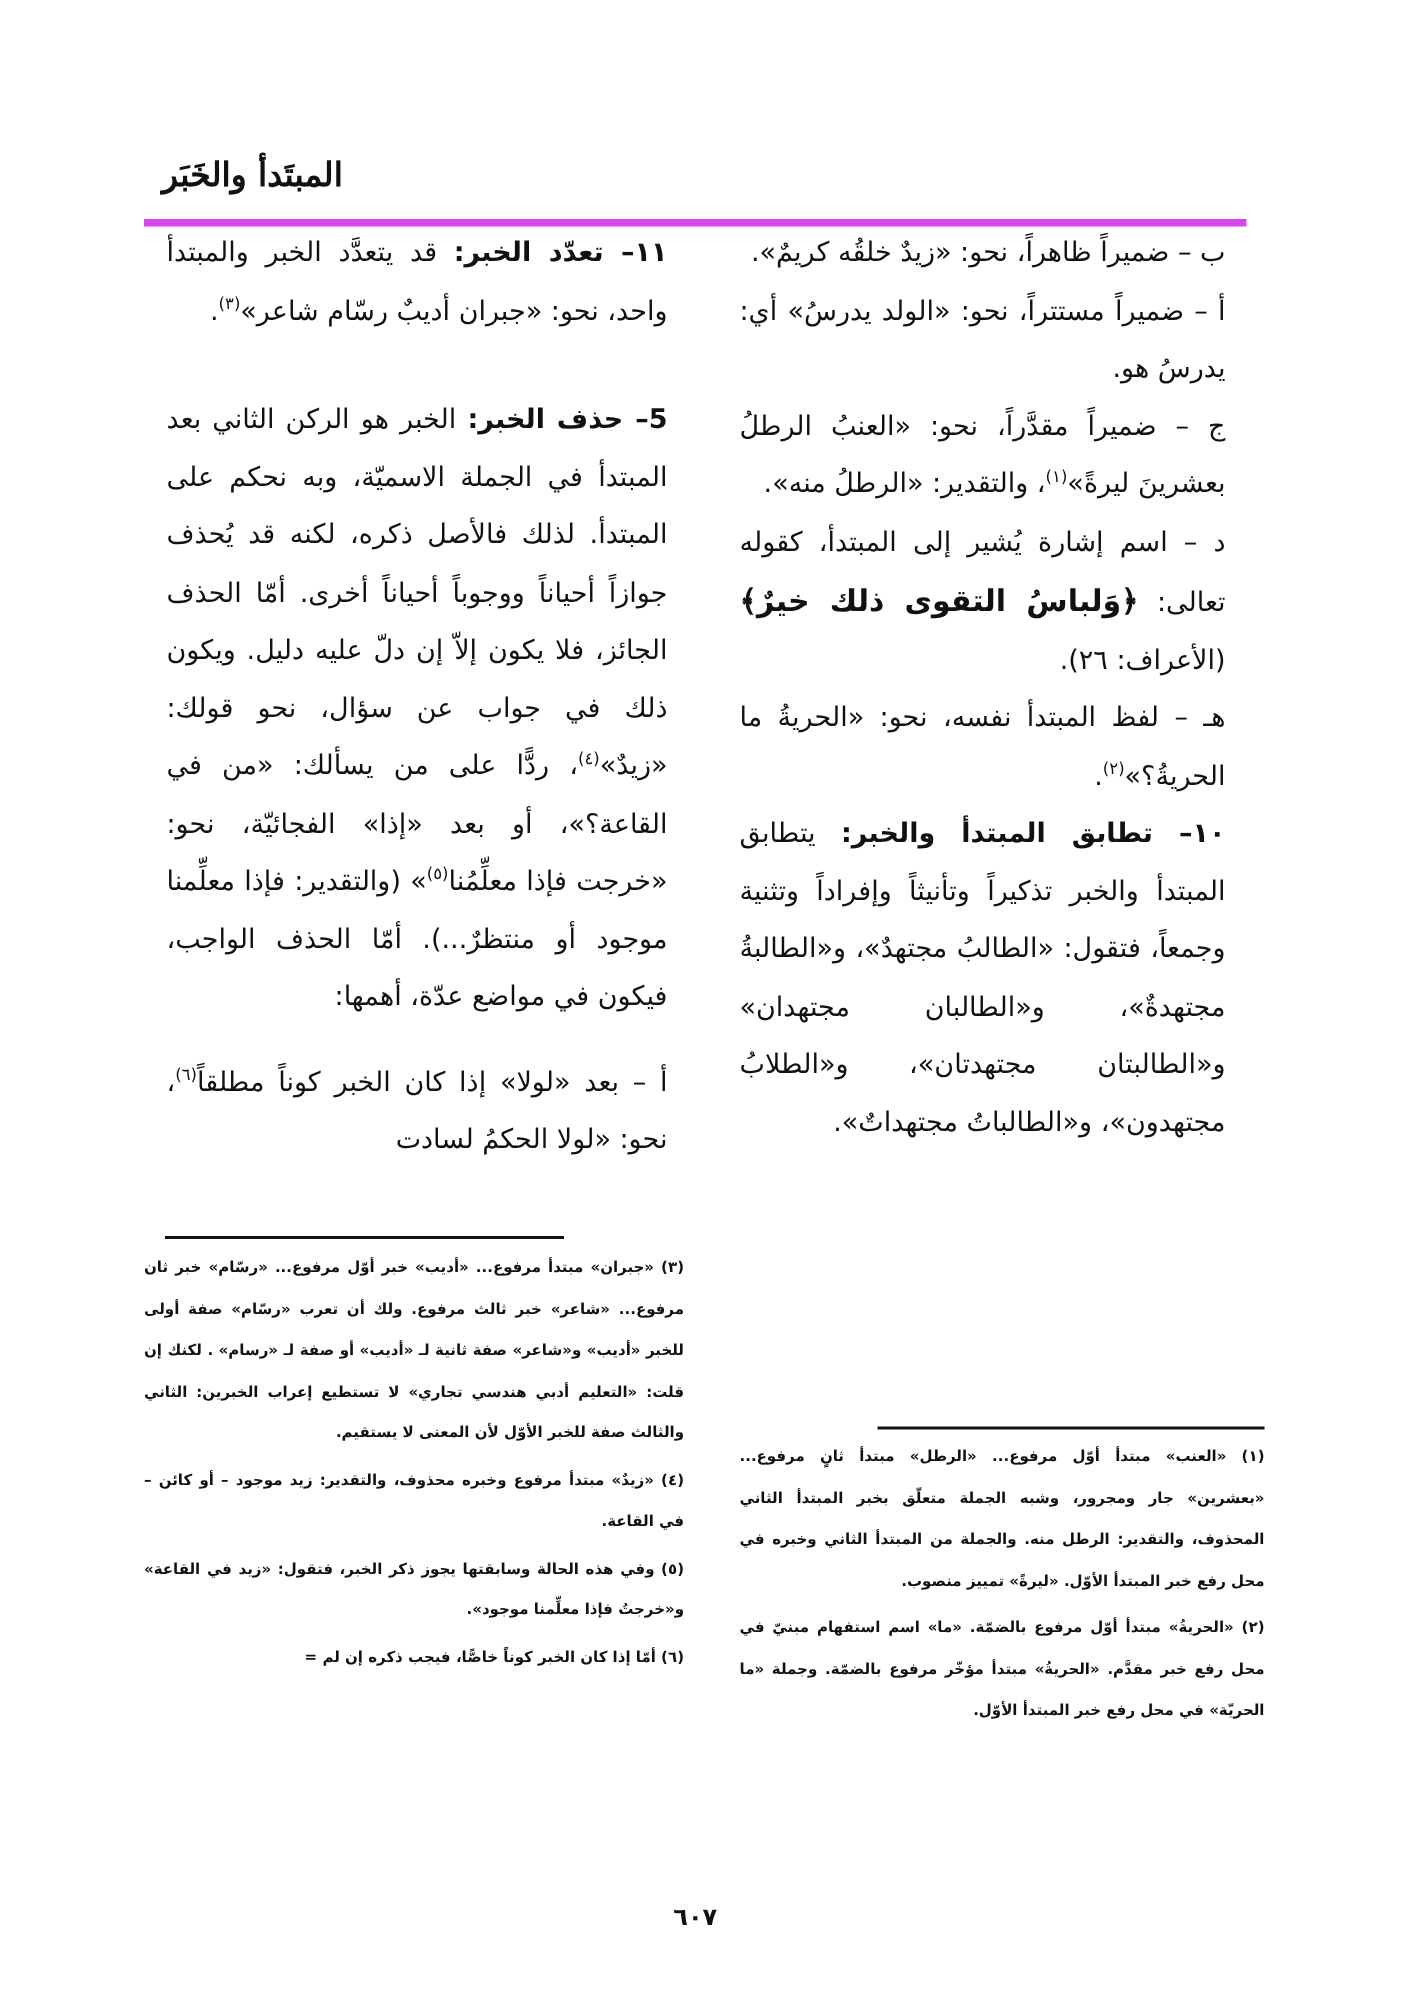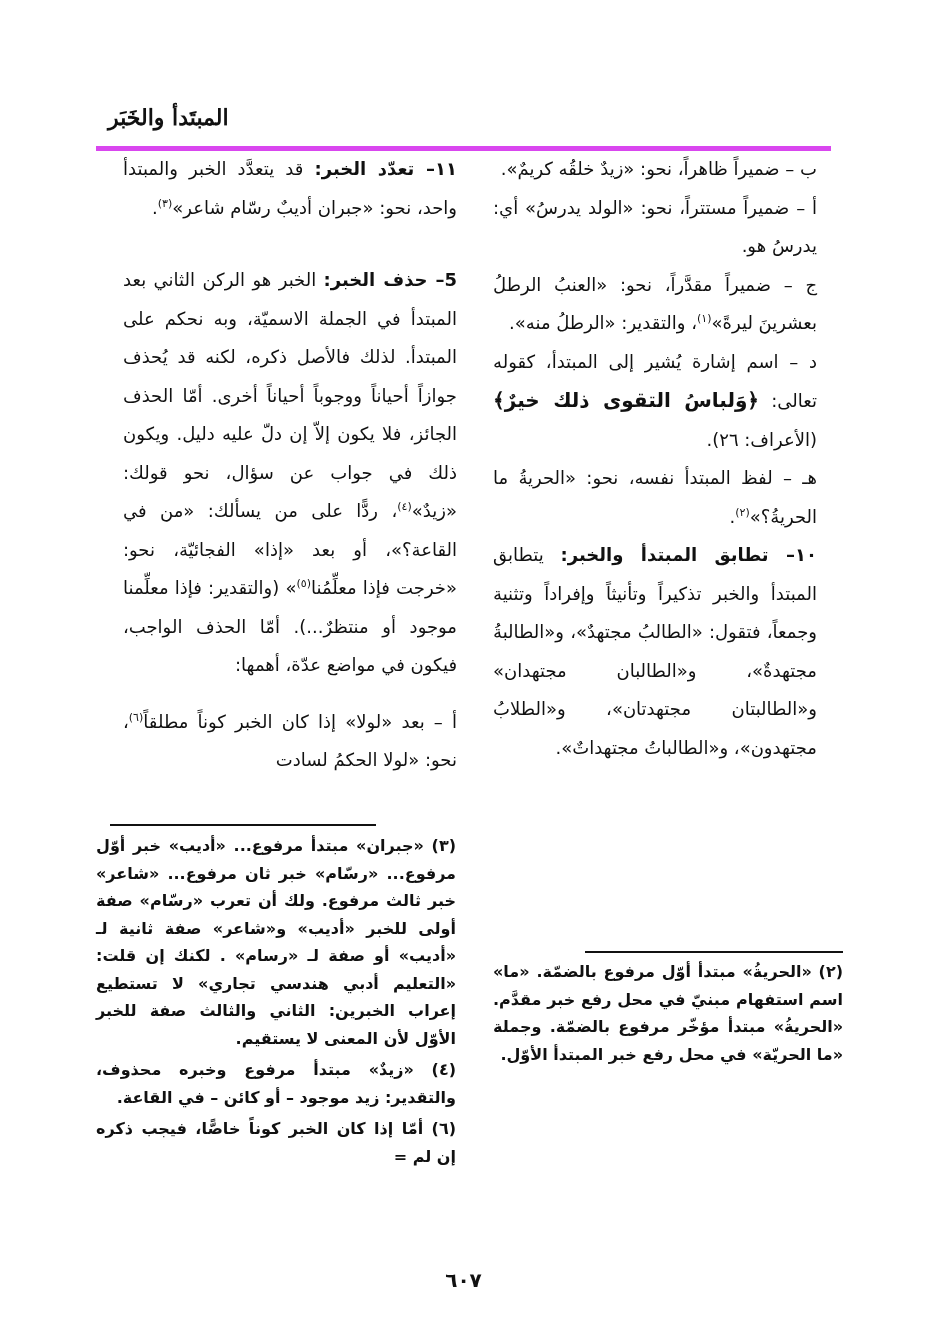--- a/index.html
+++ b/index.html
@@ -38,21 +38,21 @@
       font-size: 18px;
       line-height: 38.5px;
       text-align: justify;
       text-align-last: right;
     }
     .col-right {
       right: 96px;
       width: 350px;
     }
     .col-left {
-      right: 456px;
+      right: 468px;
       width: 360px;
     }
     .para {
       margin: 0;
     }
     .indent {
       padding-right: 26px;
     }
     .bold {
       font-weight: bold;
@@ -81,21 +81,21 @@
       left: 110px;
       width: 266px;
     }
     .fn-sep-right {
       top: 951px;
       left: 585px;
       width: 258px;
     }
     .footnotes {
       position: absolute;
-      font-size: 16px;
+      font-size: 10px;
       line-height: 27.5px;
       font-weight: bold;
       text-align: justify;
       text-align-last: right;
     }
     .fn-left {
       top: 832px;
       right: 483px;
       width: 360px;
     }
@@ -106,21 +106,21 @@
     }
     .fn {
       margin: 0 0 4px 0;
     }
     .page-number {
       position: absolute;
       top: 1268px;
       left: 0;
       right: 12px;
       text-align: center;
-      font-size: 20px;
+      font-size: 16px;
       font-weight: bold;
       letter-spacing: 6px;
     }
   </style>
 </head>
 <body>
 
 <header class="page-header">
   <div class="running-title">المبتَدأ والخَبَر</div>
 </header>
@@ -160,20 +160,22 @@
     <span>أ – بعد «لولا» إذا كان الخبر كوناً مطلقاً</span><sup>(٦)</sup><span>، نحو: «لولا الحكمُ لسادت</span>
   </p>
 </section>
 
 <div class="fn-sep fn-sep-left"></div>
 <div class="fn-sep fn-sep-right"></div>
 
 <section class="footnotes fn-left">
   <p class="fn">(٣) «جبران» مبتدأ مرفوع... «أديب» خبر أوّل مرفوع... «رسّام» خبر ثان مرفوع... «شاعر» خبر ثالث مرفوع. ولك أن تعرب «رسّام» صفة أولى للخبر «أديب» و«شاعر» صفة ثانية لـ «أديب» أو صفة لـ «رسام» . لكنك إن قلت: «التعليم أدبي هندسي تجاري» لا تستطيع إعراب الخبرين: الثاني والثالث صفة للخبر الأوّل لأن المعنى لا يستقيم.</p>
   <p class="fn">(٤) «زيدٌ» مبتدأ مرفوع وخبره محذوف، والتقدير: زيد موجود – أو كائن – في القاعة.</p>
+  <p class="fn">(٥) وفي هذه الحالة وسابقتها يجوز ذكر الخبر، فتقول: «زيد في القاعة» و«خرجتُ فإذا معلِّمنا موجود».</p>
   <p class="fn">(٦) أمّا إذا كان الخبر كوناً خاصًّا، فيجب ذكره إن لم =</p>
 </section>
 
 <section class="footnotes fn-right">
+  <p class="fn">(١) «العنب» مبتدأ أوّل مرفوع... «الرطل» مبتدأ ثانٍ مرفوع... «بعشرين» جار ومجرور، وشبه الجملة متعلّق بخبر المبتدأ الثاني المحذوف، والتقدير: الرطل منه. والجملة من المبتدأ الثاني وخبره في محل رفع خبر المبتدأ الأوّل. «ليرةً» تمييز منصوب.</p>
   <p class="fn">(٢) «الحريةُ» مبتدأ أوّل مرفوع بالضمّة. «ما» اسم استفهام مبنيّ في محل رفع خبر مقدَّم. «الحريةُ» مبتدأ مؤخّر مرفوع بالضمّة. وجملة «ما الحريّة» في محل رفع خبر المبتدأ الأوّل.</p>
 </section>
 
 <div class="page-number">٦٠٧</div>
 
 </body></html>

